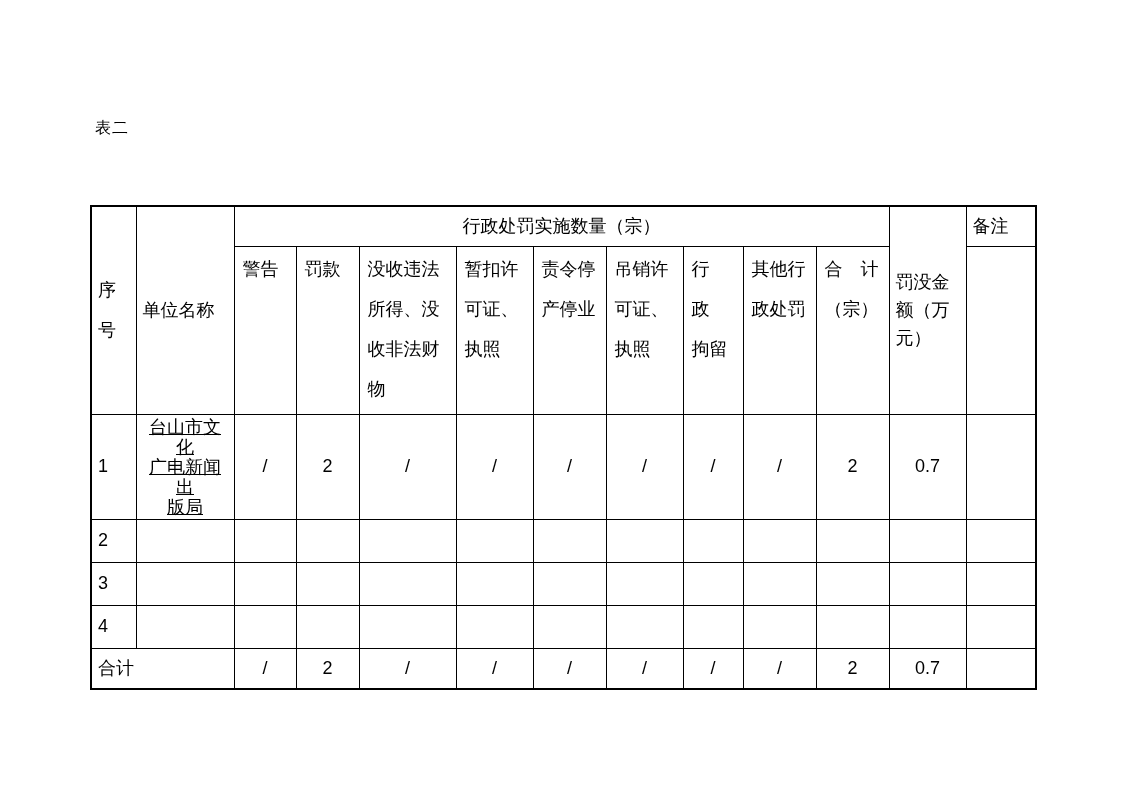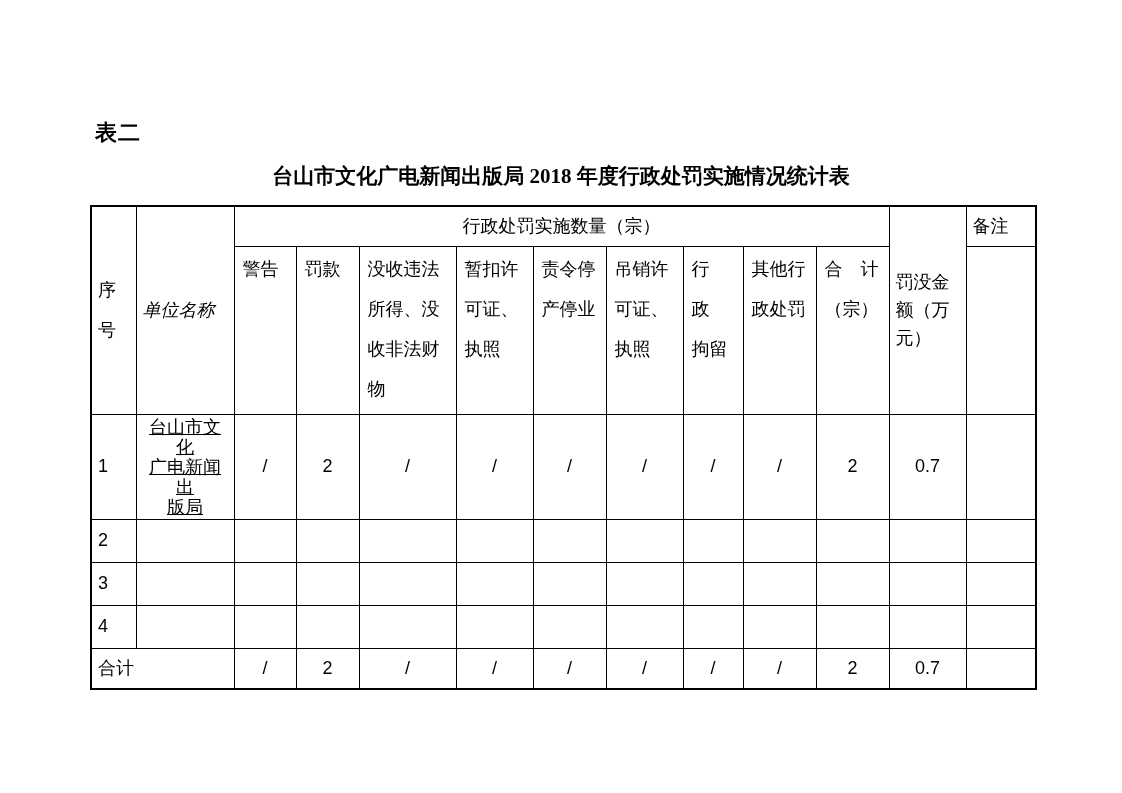--- a/index.html
+++ b/index.html
@@ -1,25 +1,25 @@
 <!DOCTYPE html>
 <html><head>
 <meta charset="utf-8">
 <style>
   html,body{margin:0;padding:0;background:#ffffff;}
   body{width:1122px;height:793px;font-family:"Liberation Serif", serif;color:#000;}
   .sheet{position:relative;width:1122px;height:793px;background:#fff;overflow:hidden;}
-  .tbl-label{position:absolute;left:95px;top:118px;font-size:22px;font-weight:bold;letter-spacing:1px;}
+  .tbl-label{position:absolute;left:95px;top:118px;font-size:16px;font-weight:normal;letter-spacing:1px;}
   .doc-title{position:absolute;left:0;top:162px;width:1122px;text-align:center;font-size:21px;font-weight:bold;}
   table.stats{position:absolute;left:90px;top:205px;border-collapse:collapse;table-layout:fixed;border:2px solid #000;}
   table.stats td{border:1px solid #000;padding:2px 6px;font-size:18px;vertical-align:middle;overflow:hidden;}
   
   td.hd{white-space:pre-line;margin-top:36px;}
   td.seq-hd{vertical-align:top;line-height:40px;padding-top:2px;padding-left:7px;}
-  td.unit-hd{vertical-align:middle;padding-left:7px;font-style:italic;}
+  td.unit-hd{vertical-align:middle;padding-left:7px;}
   td.qty-hd{text-align:center;}
   td.remark-hd{vertical-align:middle;padding-left:7px;}
   td.fine-hd{vertical-align:top;line-height:28px;padding-top:2px;padding-left:7px;white-space:pre-line;}
   tr.sub td{vertical-align:top;line-height:40px;padding-top:2px;padding-left:8px;white-space:pre-line;}
   
   tr.h-r1{height:40px;}
   tr.h-r2{height:168px;}
   tr.d-big{height:65px;}
   tr.d{height:43px;}
   tr.tot{height:41px;padding-left:16px;}
@@ -27,21 +27,20 @@
   td.seq-cell{font-family:"Liberation Sans", sans-serif;font-size:17px;padding-left:7px;}
   td.unit-cell{text-align:center;font-family:"Liberation Sans", sans-serif;font-size:14px;line-height:20px;white-space:pre-line;padding:2px 2px;text-decoration:underline;}
   td.val{text-align:center;font-family:"Liberation Sans", sans-serif;font-size:17px;}
   td.total-label{padding-left:7px;font-size:18px;}
 </style>
 </head>
 <body>
 
 <div class="sheet">
   <div class="tbl-label">表二</div>
-  <div class="doc-title">台山市文化广电新闻出版局 2018 年度行政处罚实施情况统计表</div>
 
   <table class="stats">
     <colgroup>
       <col style="width:45px">
         <col style="width:98px">
         <col style="width:62px">
         <col style="width:63px">
       <col style="width:97px">
         <col style="width:77px">
         <col style="width:73px">

